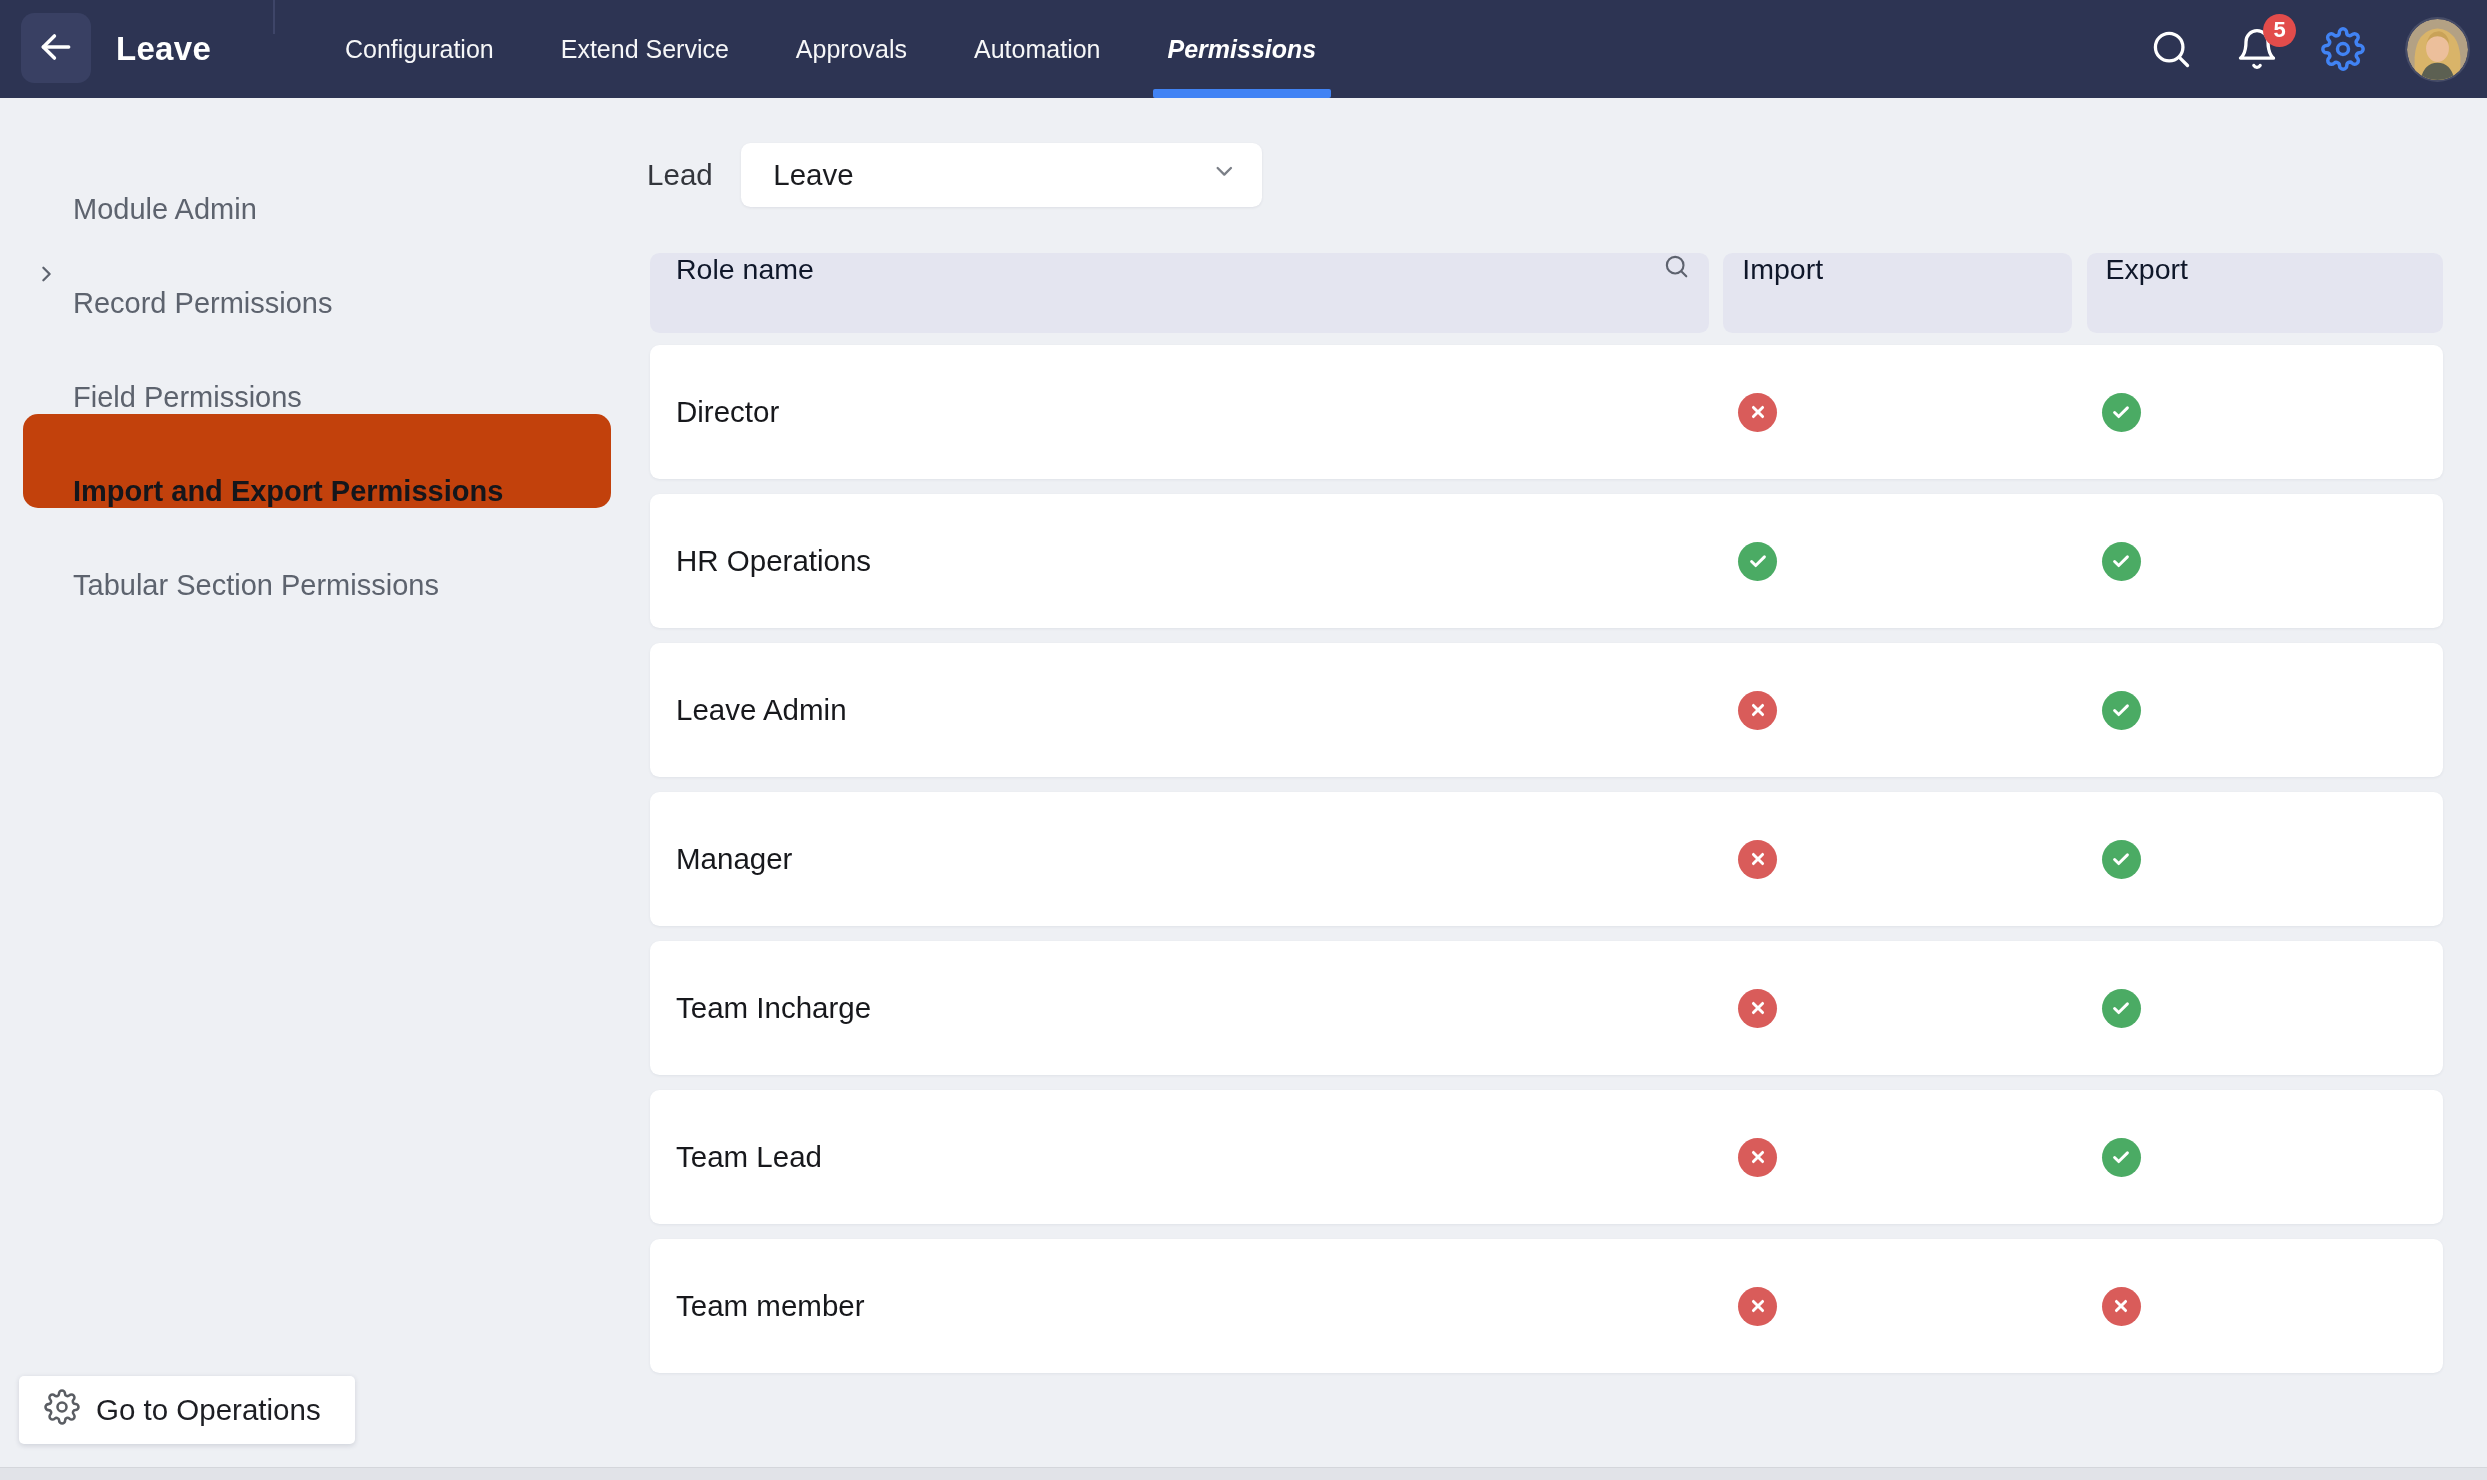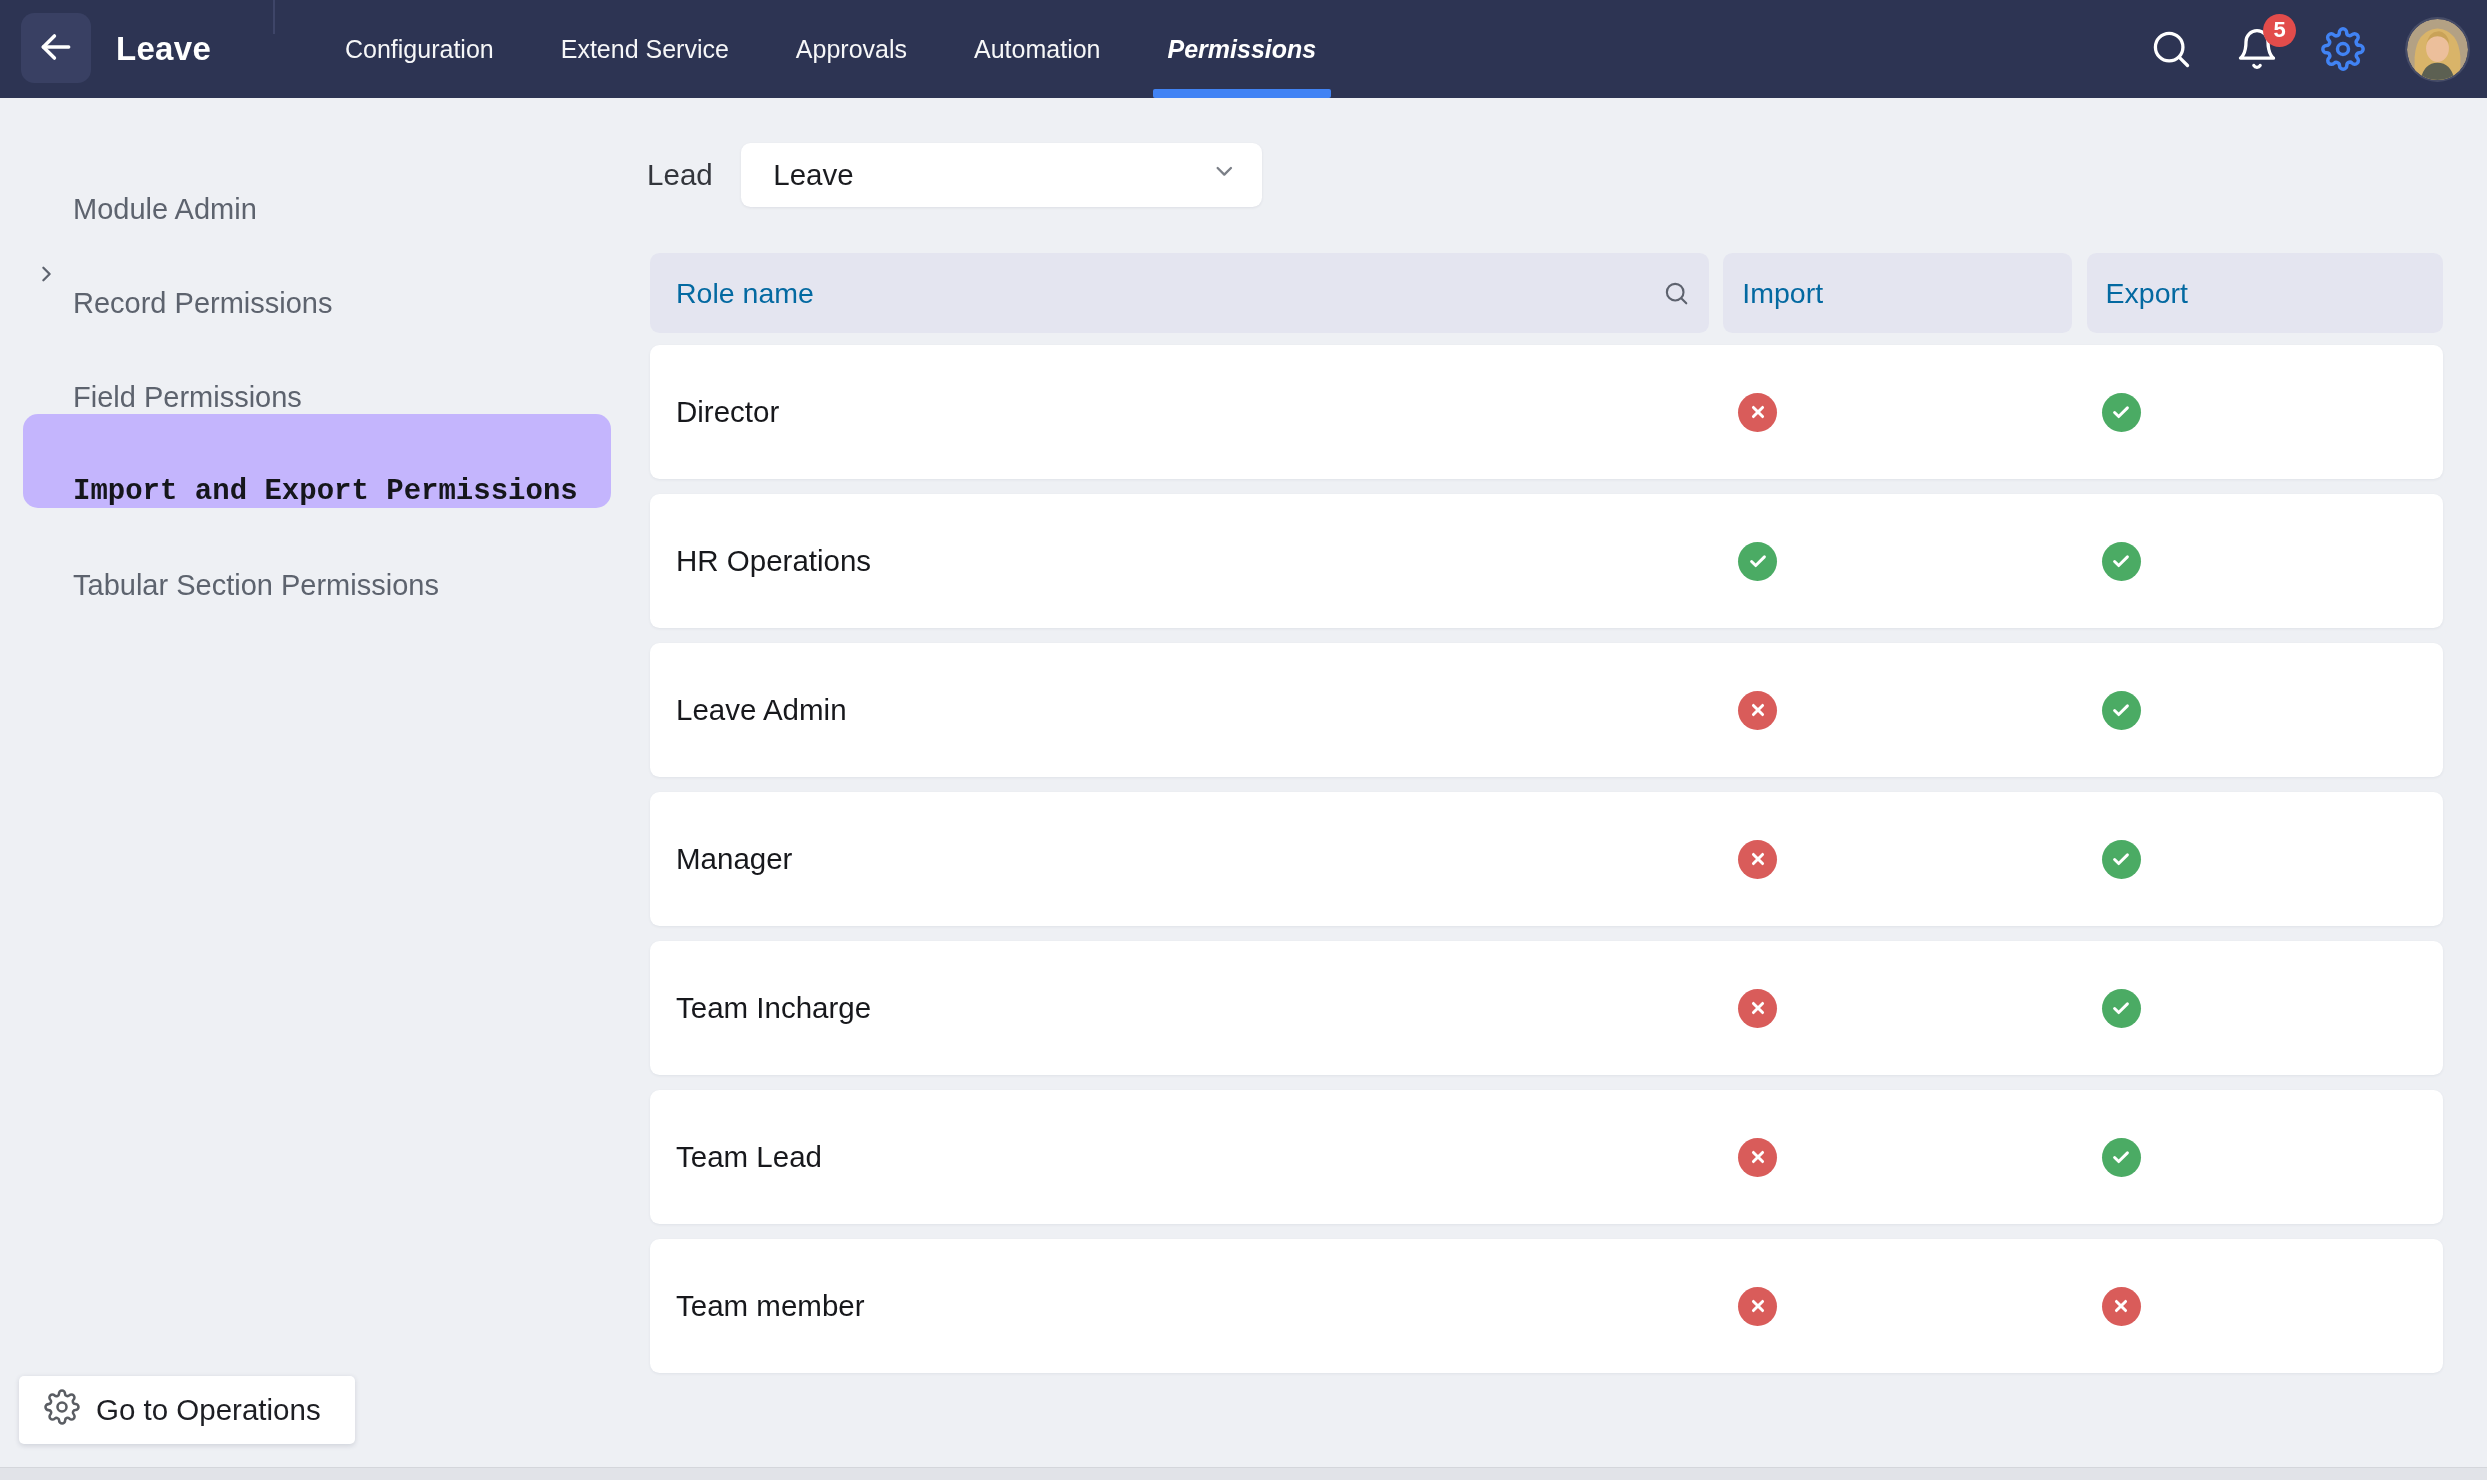--- a/index.html
+++ b/index.html
@@ -67,21 +67,21 @@
   .side-item {
     height:94px; margin:0 16px 0 23px; border-radius:15px;
     display:flex; align-items:flex-end; padding-left:50px;
     font-size:29px; color:#5d636e; cursor:pointer; position:relative;
   }
   .side-item .chev {
     position:absolute; left:11.4px; top:50%; transform:translateY(-50%);
     width:25px; height:25px; display:none;
   }
   .side-item.has-chev .chev { display:block; }
-  .side-item.active { background:#c4b5fd; color:#15161b; font-weight:bold;font-family:Liberation Mono, monospace; }
+  .side-item.active { background:#c2410c; color:#15161b; font-weight:bold; }
 
   .goto-btn {
     position:absolute; left:19px; bottom:36px; height:68px;
     background:#ffffff; border-radius:5px;
     display:flex; align-items:center; column-gap:16px;
     padding:0 34px 0 25px; font-size:29.5px; color:#1d1e23;
     box-shadow:0 1.9px 5.7px rgba(35,42,70,.14); cursor:pointer; white-space:nowrap;
   }
   .goto-btn svg { width:36px; height:36px; }
 
@@ -97,21 +97,21 @@
     box-shadow:0 1px 2.9px rgba(35,42,70,.08);
   }
   .form-select svg { width:26.6px; height:26.6px; }
 
   .thead {
     position:absolute; left:0; right:0; top:155px; height:80px;
     display:grid; grid-template-columns:1059px 349px 1fr; column-gap:14.3px;
   }
   .th {
     background:#e4e5f0; border-radius:9.5px; height:80px;
-    display:flex; align-items:center; font-size:28.5px; color:#0369a1;
+    display:flex; font-size:28.5px; color:#0f172a;
   }
   .th.role { padding:0 19px 0 26px; justify-content:space-between; }
   .th.stat { padding-left:19px; }
   .th .search-sm { width:26.6px; height:26.6px; cursor:pointer; }
 
   .rows {
     position:absolute; left:0; right:0; top:247px;
     display:flex; flex-direction:column; row-gap:15px;
   }
   .row {

